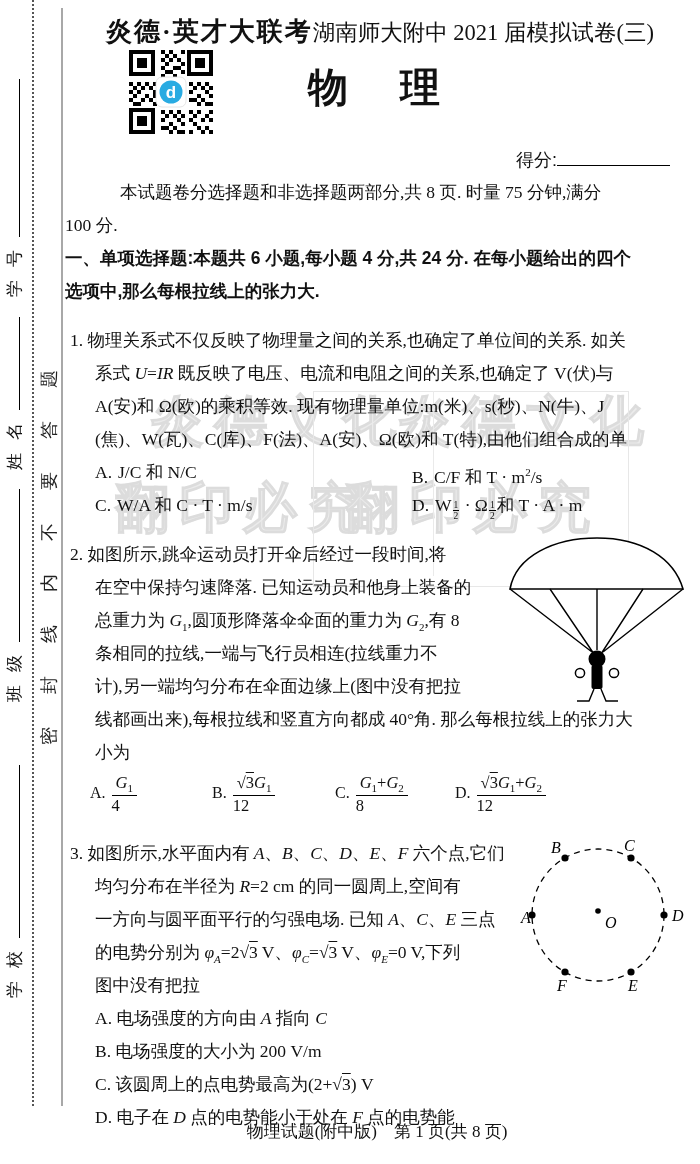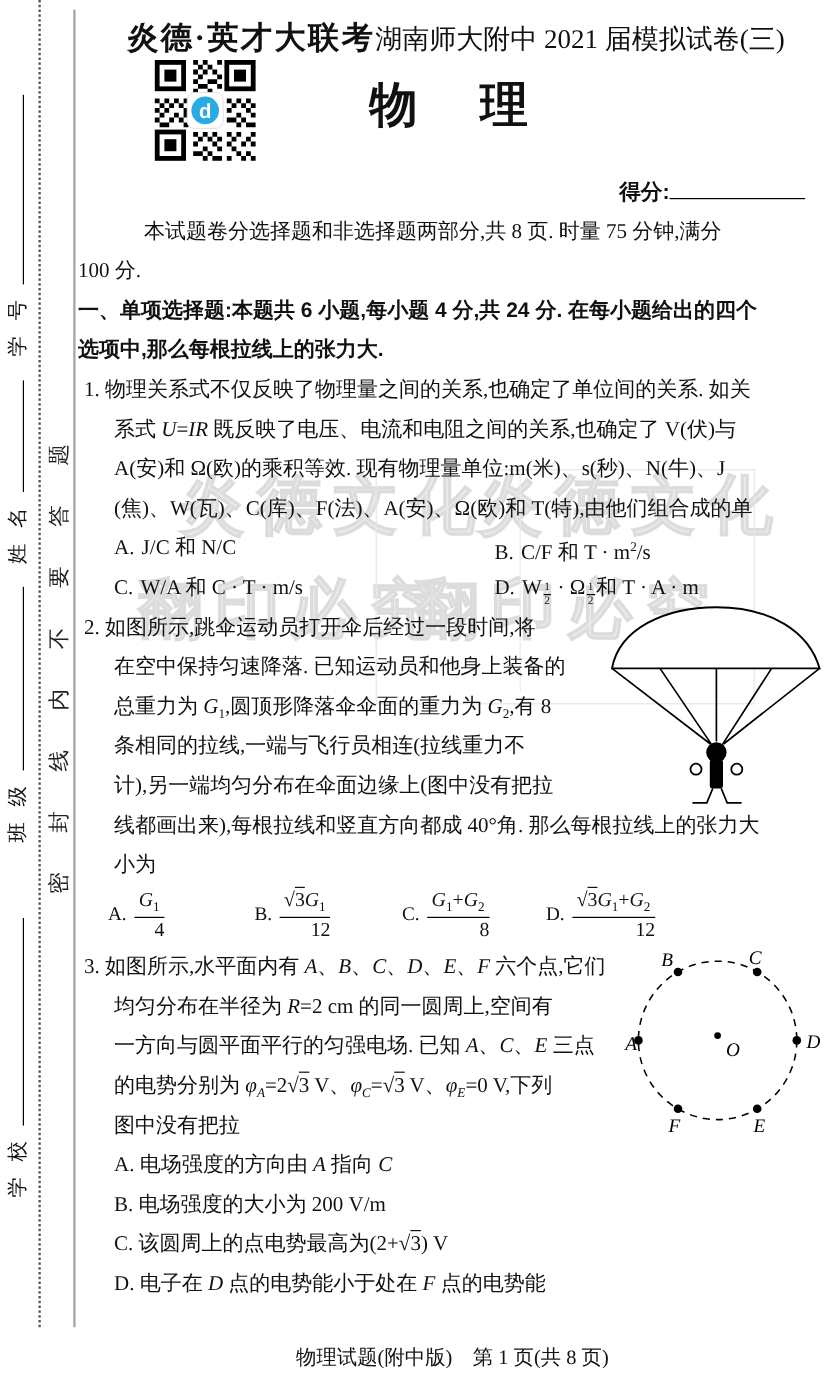--- a/index.html
+++ b/index.html
@@ -20,46 +20,46 @@
   .dotted-line{position:absolute;z-index:1;left:32px;top:0;height:1106px;border-left:2px dotted #555;}
   .binding-line{position:absolute;z-index:1;left:61px;top:8px;height:1098px;width:2.4px;background:#a8a8a8;}
   
   .title{position:absolute;z-index:1;left:70px;top:14px;width:620px;text-align:center;white-space:nowrap;}
   .title .brand{font-weight:700;font-size:26px;letter-spacing:2px;}
   .title .rest{font-size:22.5px;}
   .subject{position:absolute;z-index:1;left:65px;top:60px;width:624px;text-align:center;
       font-size:40px;font-weight:700;letter-spacing:6px;}
   .qr{position:absolute;z-index:1;left:127px;top:48px;}
   .score{position:absolute;z-index:1;left:516px;top:147px;white-space:nowrap;}
-  .score-label{font-family:"Liberation Sans","DejaVu Sans",sans-serif;font-weight:700;font-size:18px;}
+  .score-label{font-family:"Liberation Sans","DejaVu Sans",sans-serif;font-weight:400;font-size:18px;}
   .score-line{display:inline-block;width:113px;height:18px;border-bottom:1.4px solid #000;}
   
   .main{position:absolute;z-index:1;left:65px;top:176px;width:624px;}
   .line{height:33px;line-height:33px;font-size:17.5px;white-space:nowrap;}
   .line i{font-family:"Liberation Serif","DejaVu Serif",serif;}
   .indent55{padding-left:55px;}
   .indent30{padding-left:30px;}
-  .indent5{padding-left:5px;}
+  .indent5{padding-left:5px;margin-top:16px;}
   .hsans{font-family:"Liberation Sans","DejaVu Sans",sans-serif;font-weight:700;}
   sub{font-size:11px;} sup{font-size:11px;}
   .ov{text-decoration:overline;}
   
   .sf{display:inline-flex;flex-direction:column;align-items:center;vertical-align:30%;
       font-size:9.5px;line-height:1.1;margin:0 1px;}
   .sf b{font-weight:400;display:block;padding:0 1px;}
   .sf b:first-child{border-bottom:1px solid #000;}
   
   .qblock{position:relative;}
   .q1-grid{display:grid;grid-template-columns:317px auto;padding-left:30px;}
   .q1-grid .line{height:33px;}
   .opt-key{margin-right:6px;}
   
   .q2-opts{display:grid;grid-template-columns:122px 123px 120px auto;padding-left:25px;
       height:52px;align-items:center;}
-  .frac{display:inline-block;text-align:right;vertical-align:-13px;line-height:1.15;font-size:16.5px;}
+  .frac{display:inline-block;text-align:left;vertical-align:-13px;line-height:1.15;font-size:16.5px;}
   .frac .nu{display:block;padding:0 4px 1px;border-bottom:1.3px solid #000;white-space:nowrap;}
   .frac .de{display:block;padding-top:1px;}
   .fig{position:absolute;}
   .fig-parachute{left:437px;top:-6px;}
   .fig-circle{left:455px;top:2px;}
   .fig-circle text{font-style:italic;font-size:16px;font-family:"Liberation Serif","DejaVu Serif",serif;}
   
   .footer{position:absolute;z-index:1;left:65px;top:1120px;width:624px;text-align:center;
       font-size:17px;white-space:nowrap;}
 </style>

